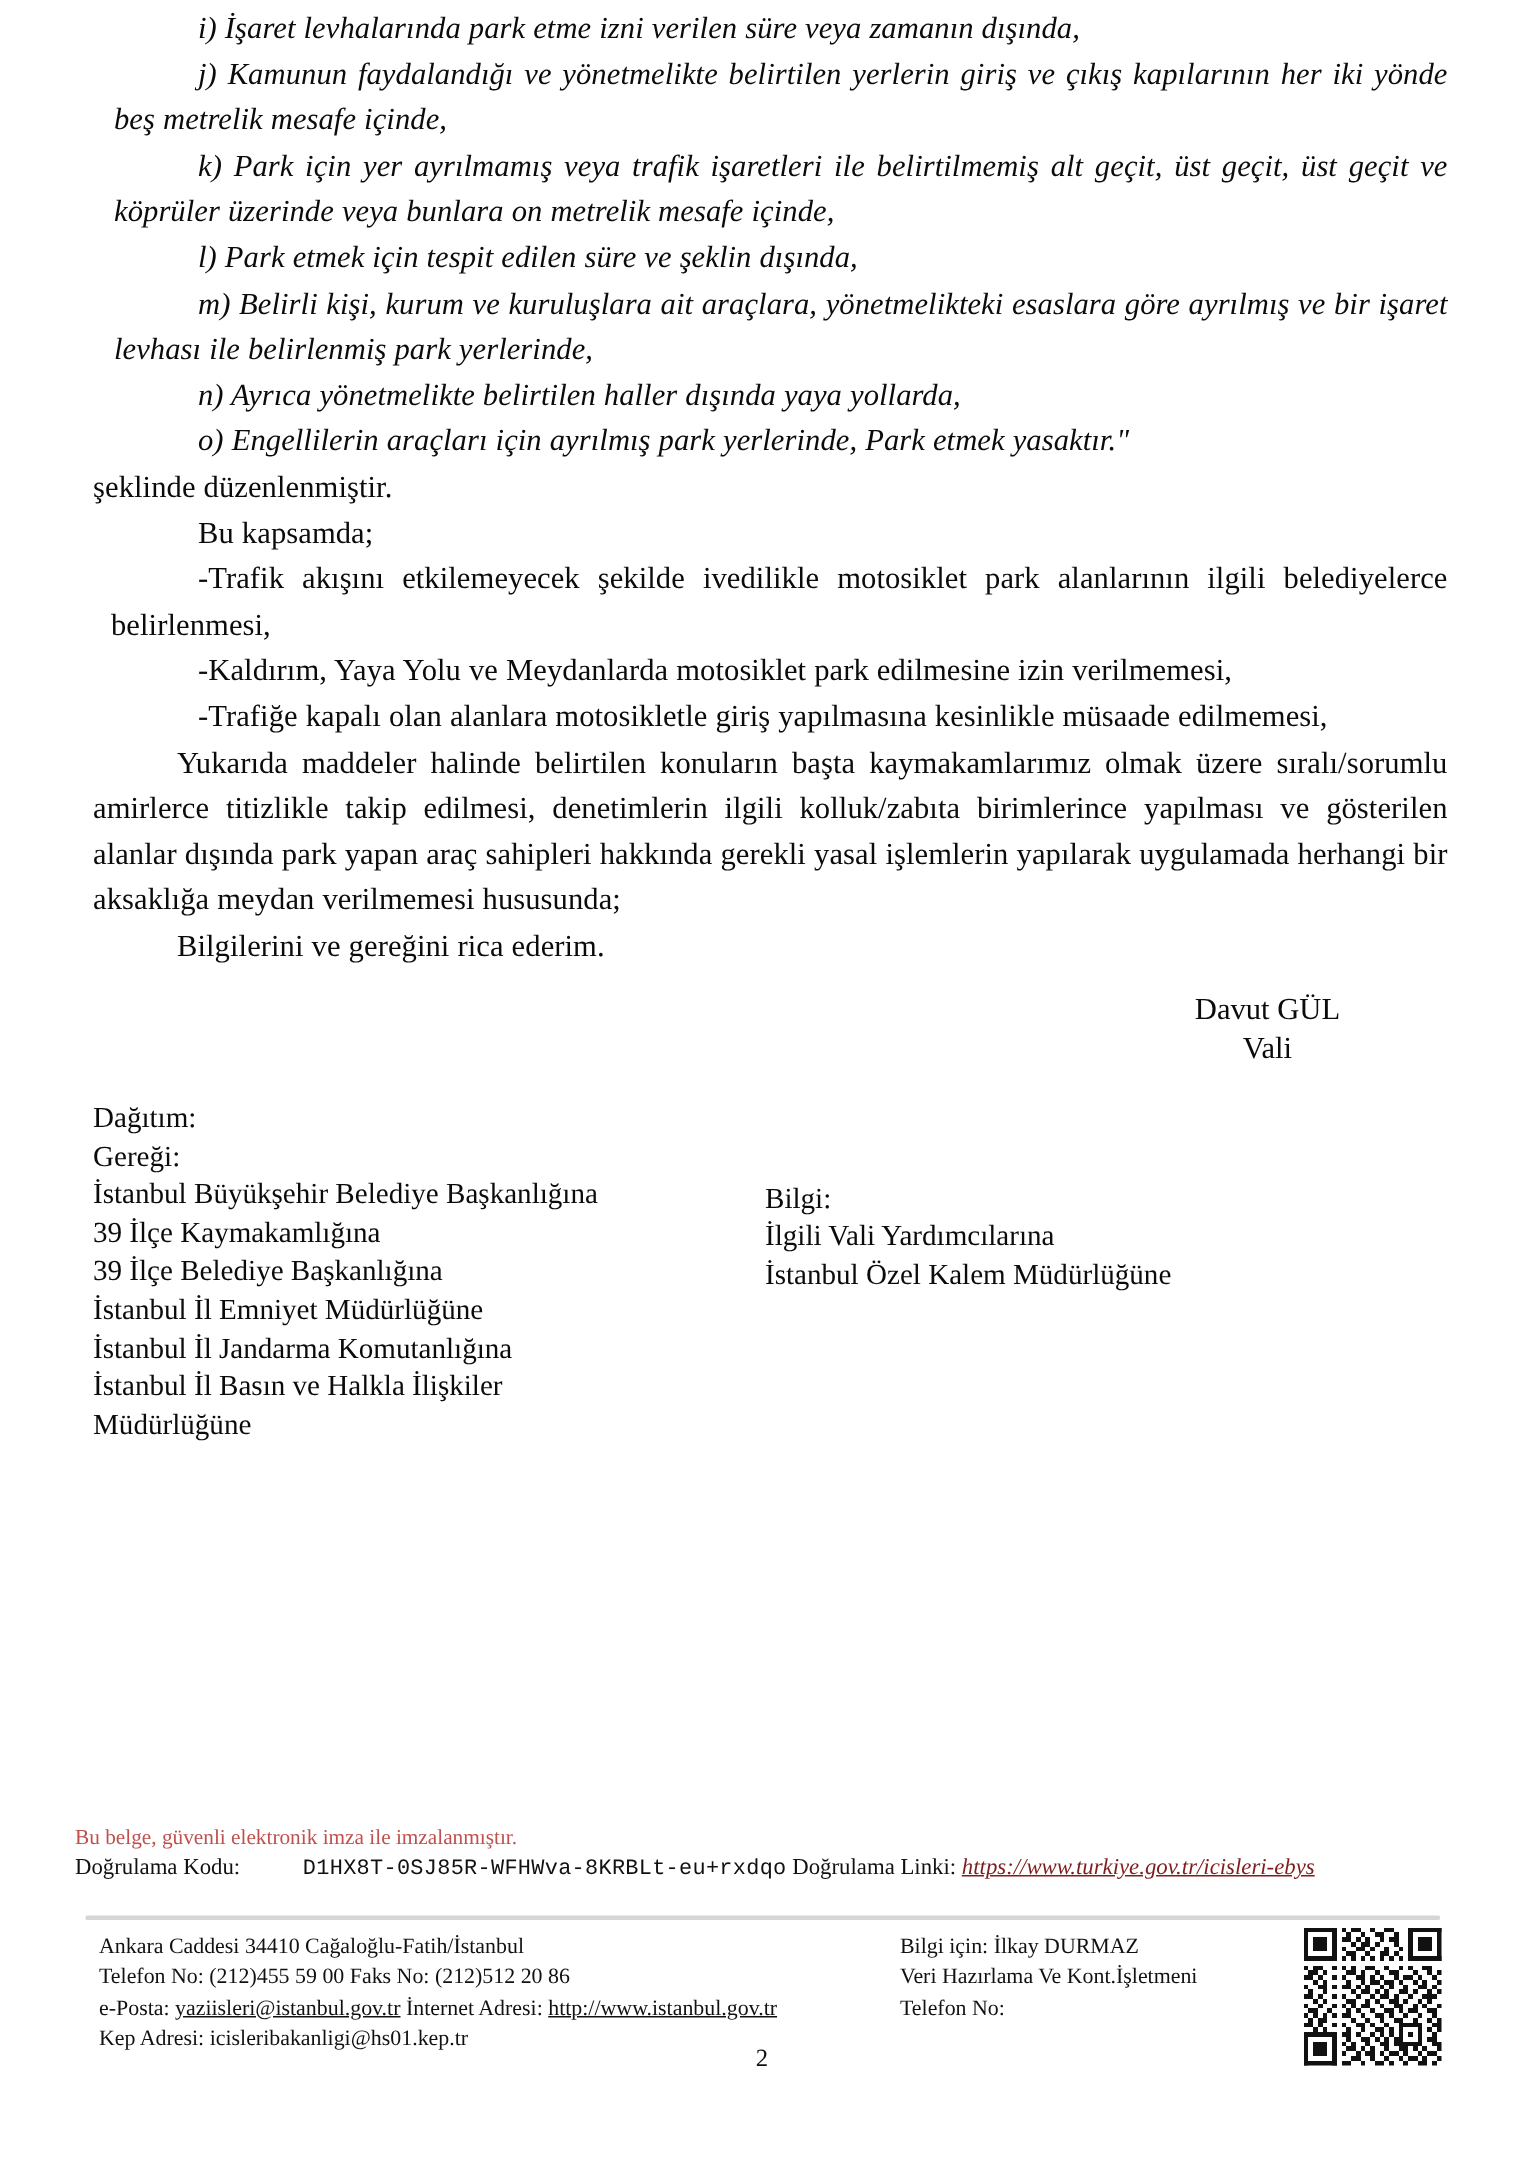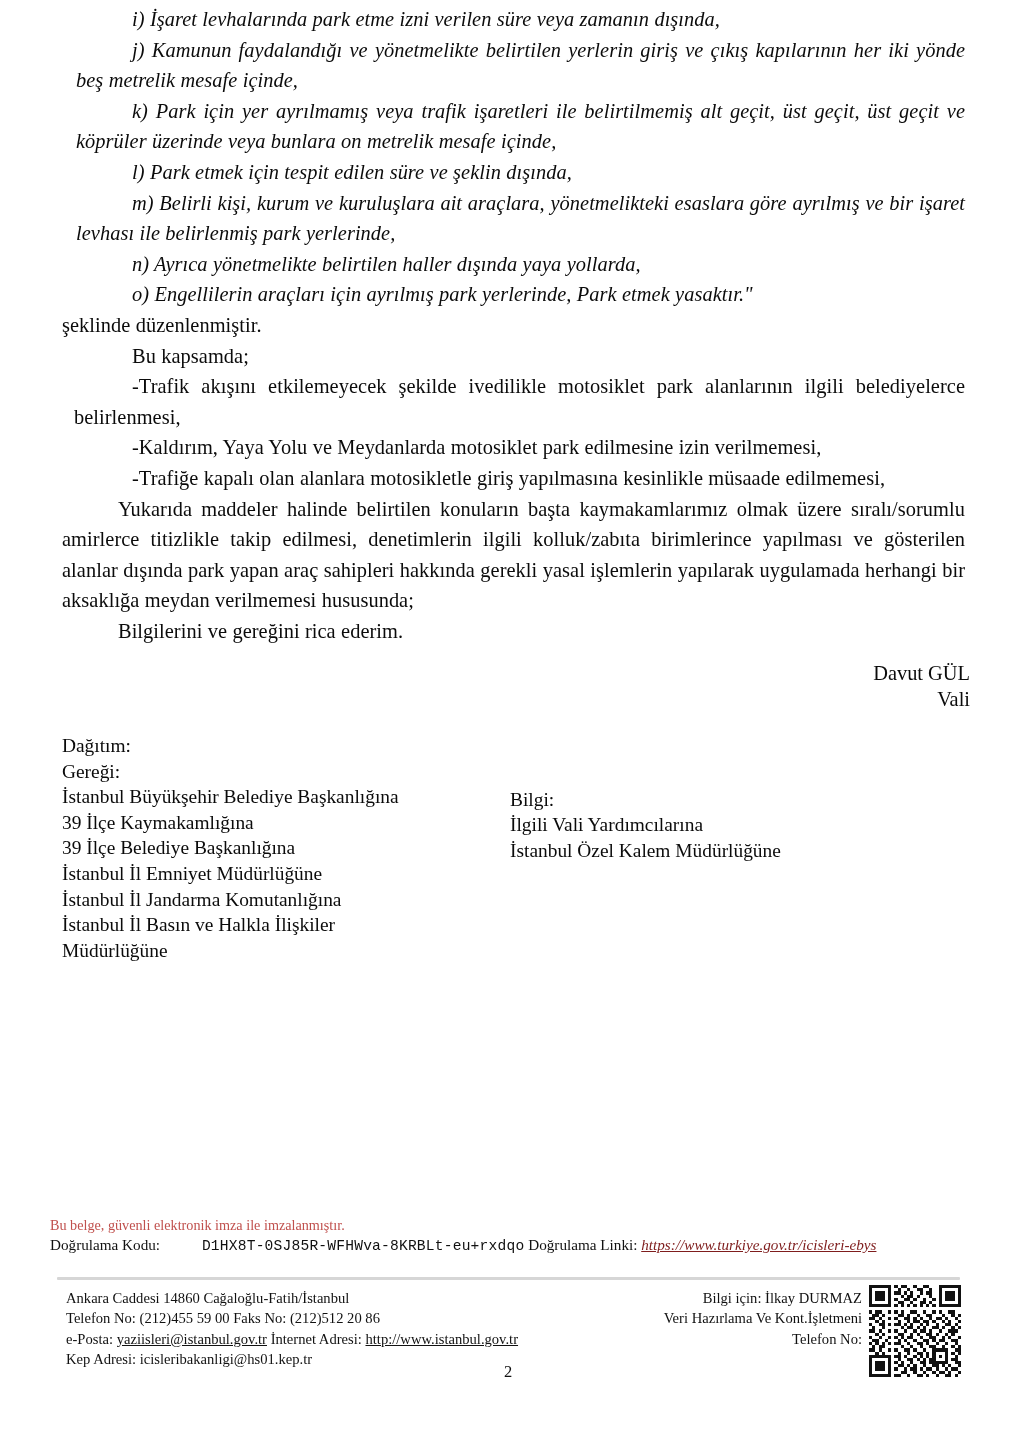--- a/index.html
+++ b/index.html
@@ -50,21 +50,21 @@
     text-indent: 58px;
     margin-left: 12px;
   }
 
   
   .signature {
     position: absolute;
     left: 720px;
     top: 660px;
     width: 250px;
-    text-align: right;
+    text-align: center;
     font-size: 20.4px;
     line-height: 26px;
   }
 
   
   .dist {
     position: absolute;
     left: 62px;
     top: 733px;
     width: 905px;
@@ -149,21 +149,20 @@
   }
   .footer-left a, .footer-left .u {
     text-decoration: underline;
     color: #111111;
   }
   .footer-right {
     position: absolute;
     left: 600px;
     top: 1288px;
     width: 262px;
-    text-align: right;
     font-size: 14.6px;
     line-height: 20.4px;
     color: #111111;
   }
   .page-no {
     position: absolute;
     left: 0;
     top: 1362px;
     width: 1016px;
     text-align: center;
@@ -235,21 +234,21 @@
   </div>
 
   <div class="esign">
     <div class="esign-red">Bu belge, güvenli elektronik imza ile imzalanmıştır.</div>
     <div class="esign-row"><span>Doğrulama Kodu:</span> <span class="mono-code">D1HX8T-0SJ85R-WFHWva-8KRBLt-eu+rxdqo</span> <span>Doğrulama Linki:</span> <span class="link-url">https://www.turkiye.gov.tr/icisleri-ebys</span></div>
   </div>
 
   <div class="footer-rule"></div>
 
   <div class="footer-left">
-    <div class="fl">Ankara Caddesi 14860 Cağaloğlu-Fatih/İstanbul</div>
+    <div class="fl">Ankara Caddesi 34410 Cağaloğlu-Fatih/İstanbul</div>
     <div class="fl">Telefon No: (212)455 59 00 Faks No: (212)512 20 86</div>
     <div class="fl"><span>e-Posta:</span> <span class="u">yaziisleri@istanbul.gov.tr</span> <span>İnternet Adresi:</span> <span class="u">http://www.istanbul.gov.tr</span></div>
     <div class="fl">Kep Adresi: icisleribakanligi@hs01.kep.tr</div>
   </div>
 
   <div class="footer-right">
     <div>Bilgi için: İlkay DURMAZ</div>
     <div>Veri Hazırlama Ve Kont.İşletmeni</div>
     <div>Telefon No:</div>
   </div>

